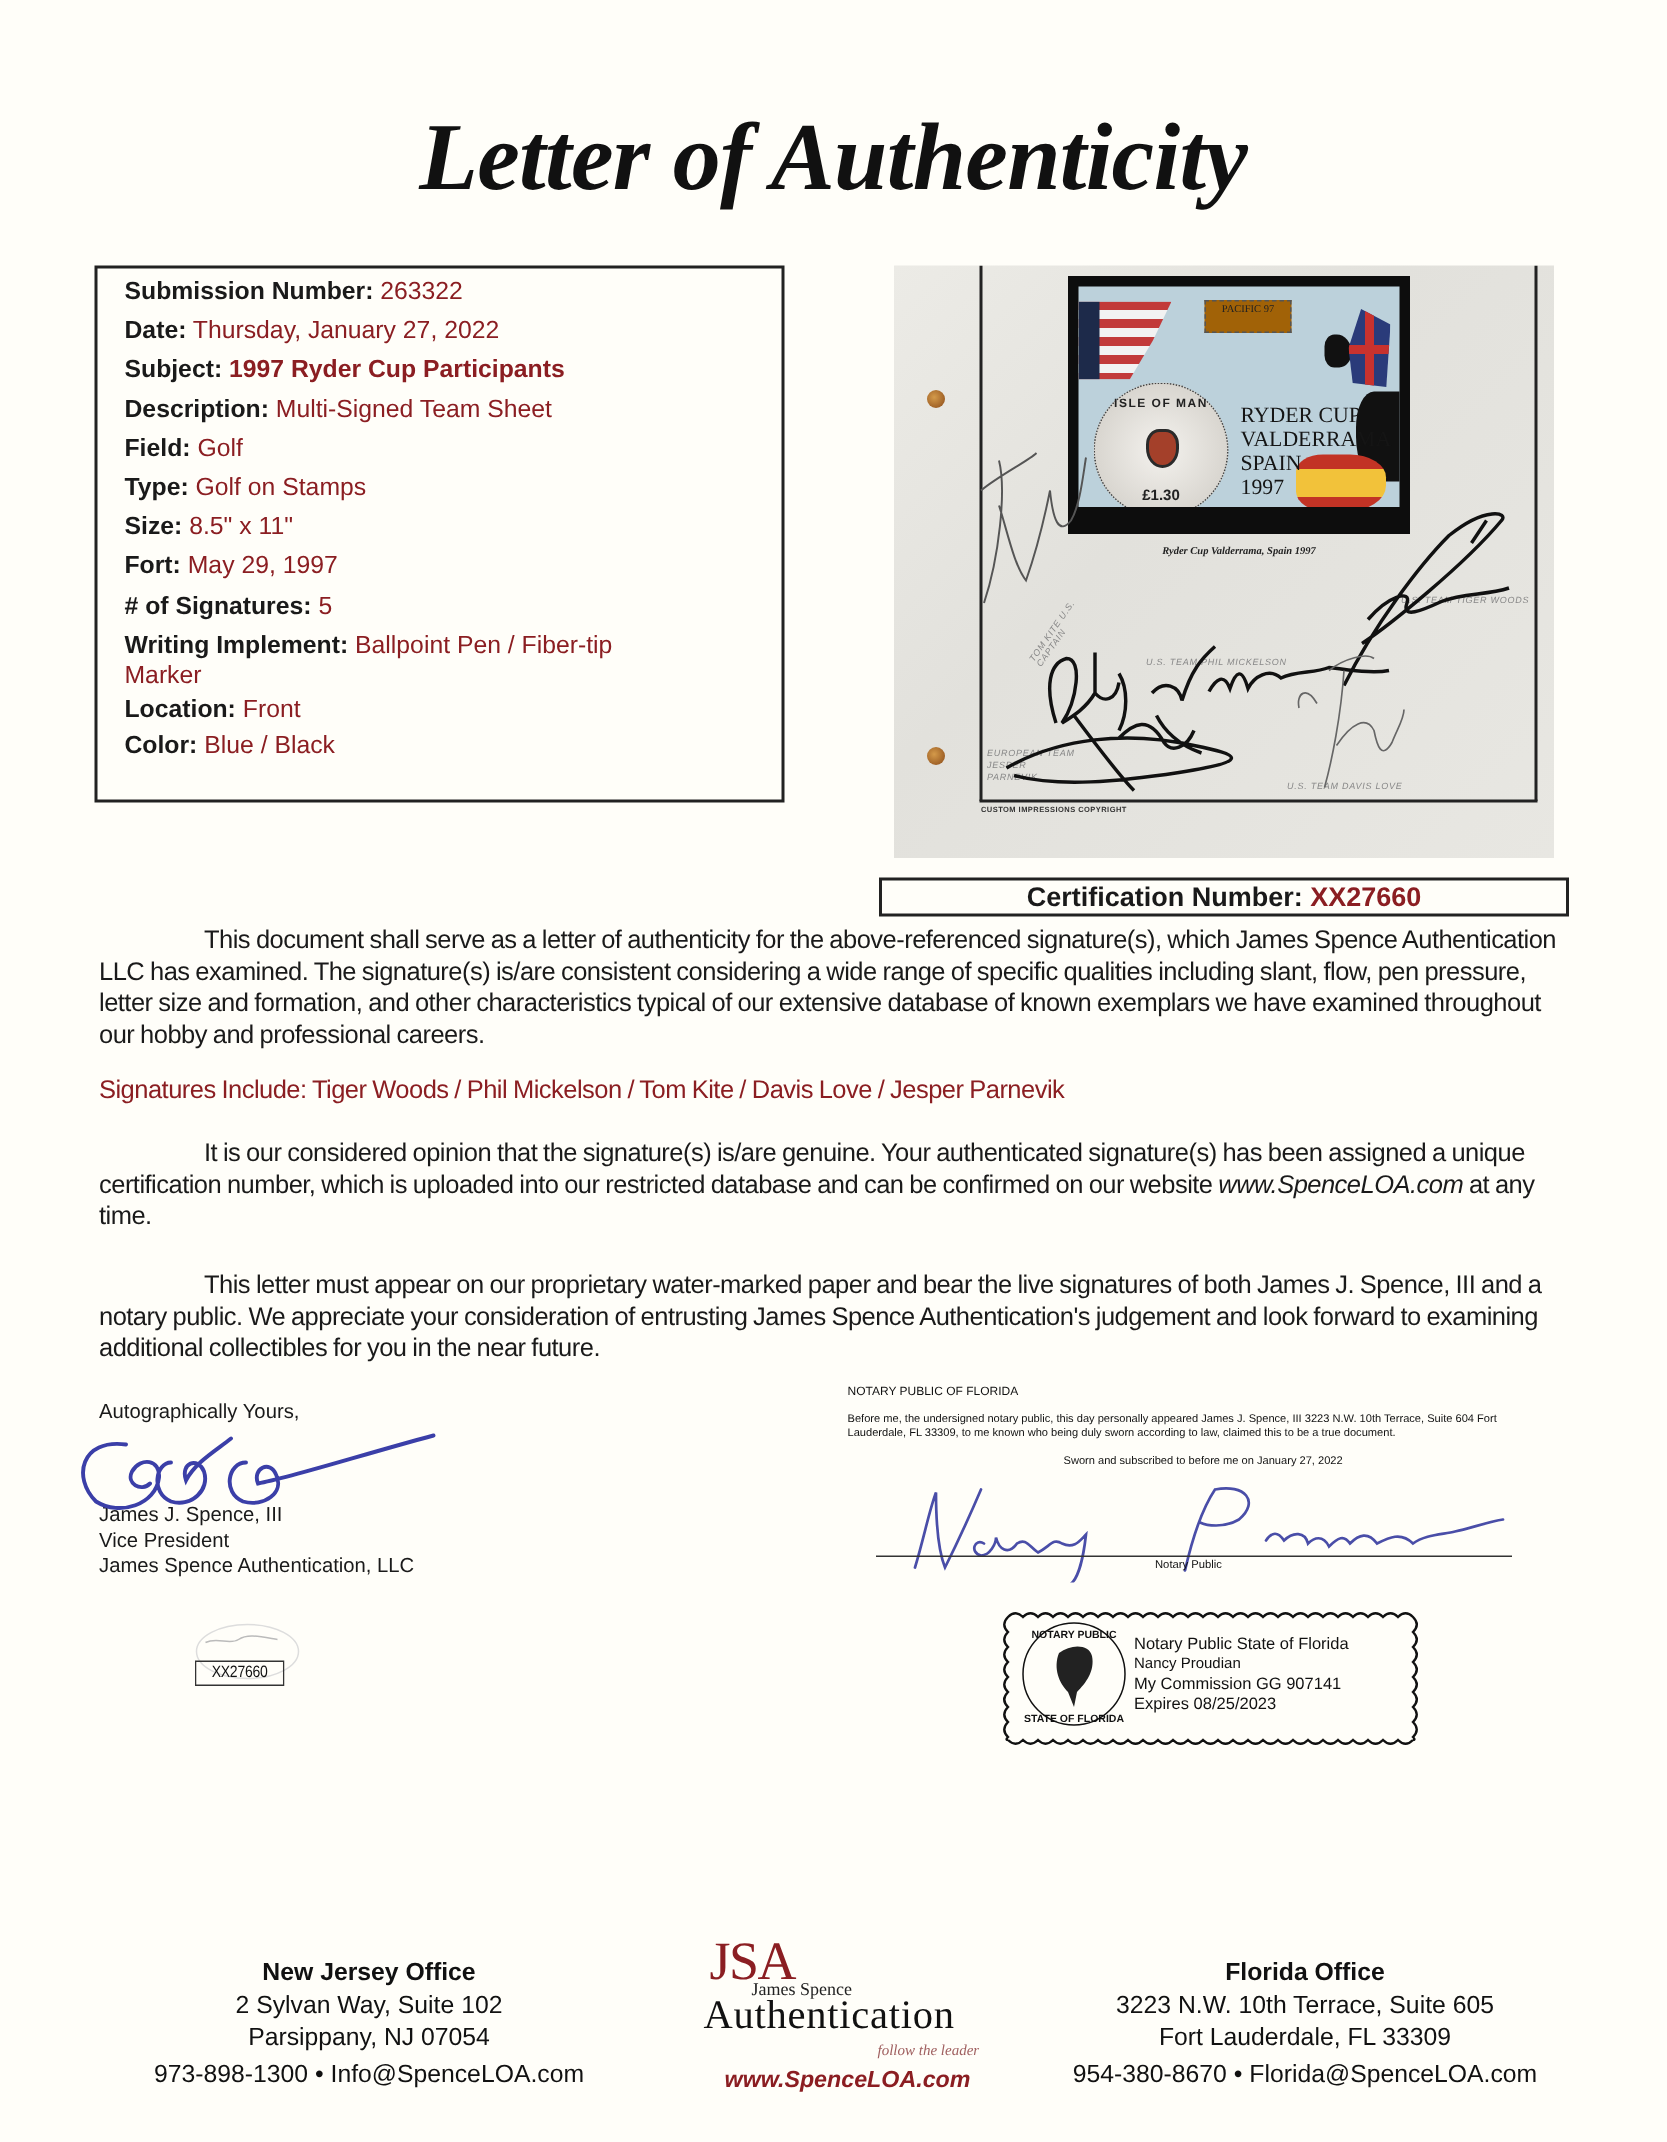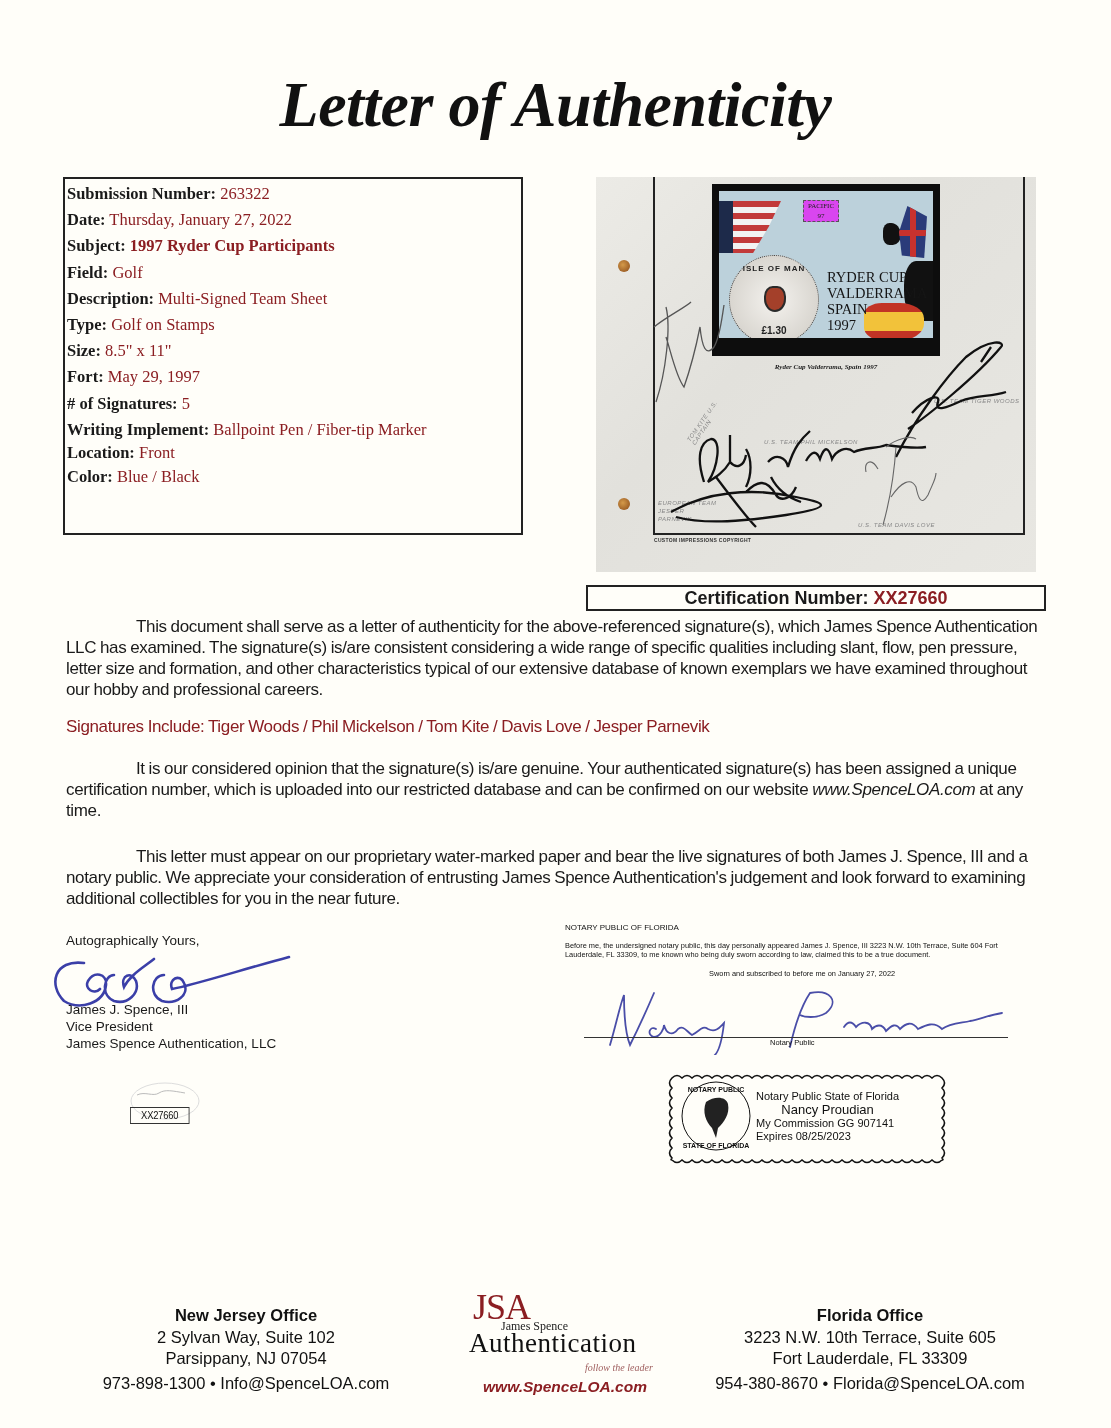--- a/index.html
+++ b/index.html
@@ -7,21 +7,21 @@
   body { position: relative; font-family: "Liberation Sans", sans-serif; color: #1a1a1a; }
 
   .title {
     position: absolute; left: 0; top: 68px; width: 1111px; text-align: center;
     font-family: "Liberation Serif", serif; font-style: italic; font-weight: bold;
     font-size: 64px; letter-spacing: -0.5px; color: #111;
   }
 
   .info-box {
     position: absolute; left: 63px; top: 177px; width: 460px; height: 358px;
-    border: 2px solid #222; padding: 2px 2px; font-family: Liberation Serif, serif;
+    border: 2px solid #222; padding: 2px 18px;
   }
   .info-row { font-size: 16.5px; line-height: 26.2px; white-space: nowrap; }
   .info-row.wrap { white-space: normal; line-height: 20px; padding-top: 3px; }
   .info-row .lbl { font-weight: bold; color: #1a1a1a; }
   .info-row .val { color: #8b1e22; }
   .info-row .val.bold { font-weight: bold; }
 
   .photo {
     position: absolute; left: 596px; top: 177px; width: 440px; height: 395px;
     background: linear-gradient(135deg, #ecebe6 0%, #e2e1dc 40%, #e8e7e2 100%);
@@ -61,21 +61,21 @@
   .stamp-flag-uk::before { content: ""; position: absolute; left: 11px; top: 0; width: 6px; height: 100%; background: #c8322e; }
   .stamp-flag-uk::after { content: ""; position: absolute; left: 0; top: 24px; width: 100%; height: 6px; background: #c8322e; }
   .stamp-ireland { position: absolute; left: 164px; top: 32px; width: 18px; height: 22px; background: #111; border-radius: 40% 60% 50% 40%; }
   .stamp-spain {
     position: absolute; left: 145px; top: 112px; width: 60px; height: 38px;
     background: linear-gradient(180deg, #c23325 0 25%, #f2c23a 25% 75%, #c23325 75% 100%);
     border-radius: 30% 40% 45% 35%;
   }
   .stamp-europe { position: absolute; left: 185px; top: 70px; width: 30px; height: 60px; background: #111; border-radius: 40% 0 0 50%; }
   .stamp-pacific {
-    position: absolute; left: 84px; top: 9px; width: 36px; height: 22px; background: #d946ef;
+    position: absolute; left: 84px; top: 9px; width: 58px; height: 22px; background: #a16207;
     border: 1px dashed #555; font-size: 7px; font-family: "Liberation Serif", serif; text-align: center; line-height: 10px; color: #222;
   }
   .stamp-caption {
     position: absolute; left: 0; bottom: -15px; width: 100%; text-align: center;
     font-family: "Liberation Serif", serif; font-style: italic; font-weight: bold; font-size: 7px; color: #222;
   }
   .sig-svg { position: absolute; left: 0; top: 0; width: 440px; height: 395px; }
   .pencil-note { position: absolute; font-size: 6px; color: #888; font-style: italic; letter-spacing: 0.5px; }
   .custom-imp { position: absolute; left: 58px; top: 360px; font-size: 5px; font-weight: bold; color: #333; letter-spacing: 0.3px; }
 
@@ -110,21 +110,21 @@
   .notary .head { font-size: 8px; margin-bottom: 8px; }
   .notary .sworn { margin-top: 9px; margin-left: 144px; }
   .notary-line { position: absolute; left: 584px; top: 1037px; width: 424px; height: 1px; background: #333; }
   .notary-label { position: absolute; left: 770px; top: 1038px; font-size: 7.5px; color: #111; }
   .nancy-sig { position: absolute; left: 590px; top: 985px; width: 420px; height: 70px; }
 
   .seal {
     position: absolute; left: 668px; top: 1072px; width: 284px; height: 94px;
   }
   .seal-text { position: absolute; left: 756px; top: 1090px; font-size: 11px; line-height: 13px; color: #111; }
-  .seal-text .nm { font-size: 13px; line-height: 14px; text-align: center; }
+  .seal-text .nm { font-size: 10px; line-height: 14px; }
   .seal-emblem { position: absolute; left: 680px; top: 1080px; width: 72px; height: 72px; }
 
   .footer-col { position: absolute; top: 1305px; text-align: center; font-size: 16.5px; line-height: 21.5px; color: #111; }
   .footer-col .head { font-weight: bold; }
   .footer-col .contact { margin-top: 3px; }
   .footer-nj { left: 62px; width: 368px; }
   .footer-fl { left: 686px; width: 368px; }
 
   .logo { position: absolute; left: 465px; top: 1286px; width: 200px; height: 115px; }
   .logo .jsa { position: absolute; left: 8px; top: 0; font-family: "Liberation Serif", serif; font-weight: normal; font-size: 36px; color: #8b1e22; letter-spacing: -1px; }
@@ -135,22 +135,22 @@
 </style>
 </head>
 <body>
 
 <div class="title">Letter of Authenticity</div>
 
 <div class="info-box">
   <div class="info-row"><span class="lbl">Submission Number:</span> <span class="val">263322</span></div>
   <div class="info-row"><span class="lbl">Date:</span> <span class="val">Thursday, January 27, 2022</span></div>
   <div class="info-row"><span class="lbl">Subject:</span> <span class="val bold">1997 Ryder Cup Participants</span></div>
+  <div class="info-row"><span class="lbl">Description:</span> <span class="val">Multi-Signed Team Sheet</span></div>
   <div class="info-row"><span class="lbl">Field:</span> <span class="val">Golf</span></div>
-  <div class="info-row"><span class="lbl">Description:</span> <span class="val">Multi-Signed Team Sheet</span></div>
   <div class="info-row"><span class="lbl">Type:</span> <span class="val">Golf on Stamps</span></div>
   <div class="info-row"><span class="lbl">Size:</span> <span class="val">8.5" x 11"</span></div>
   <div class="info-row"><span class="lbl">Fort:</span> <span class="val">May 29, 1997</span></div>
   <div class="info-row"><span class="lbl"># of Signatures:</span> <span class="val">5</span></div>
   <div class="info-row wrap" style="width:380px"><span class="lbl">Writing Implement:</span> <span class="val">Ballpoint Pen / Fiber-tip Marker</span></div>
   <div class="info-row"><span class="lbl">Location:</span> <span class="val">Front</span></div>
   <div class="info-row" style="line-height:22px"><span class="lbl">Color:</span> <span class="val">Blue / Black</span></div>
 </div>
 
 <div class="photo">

